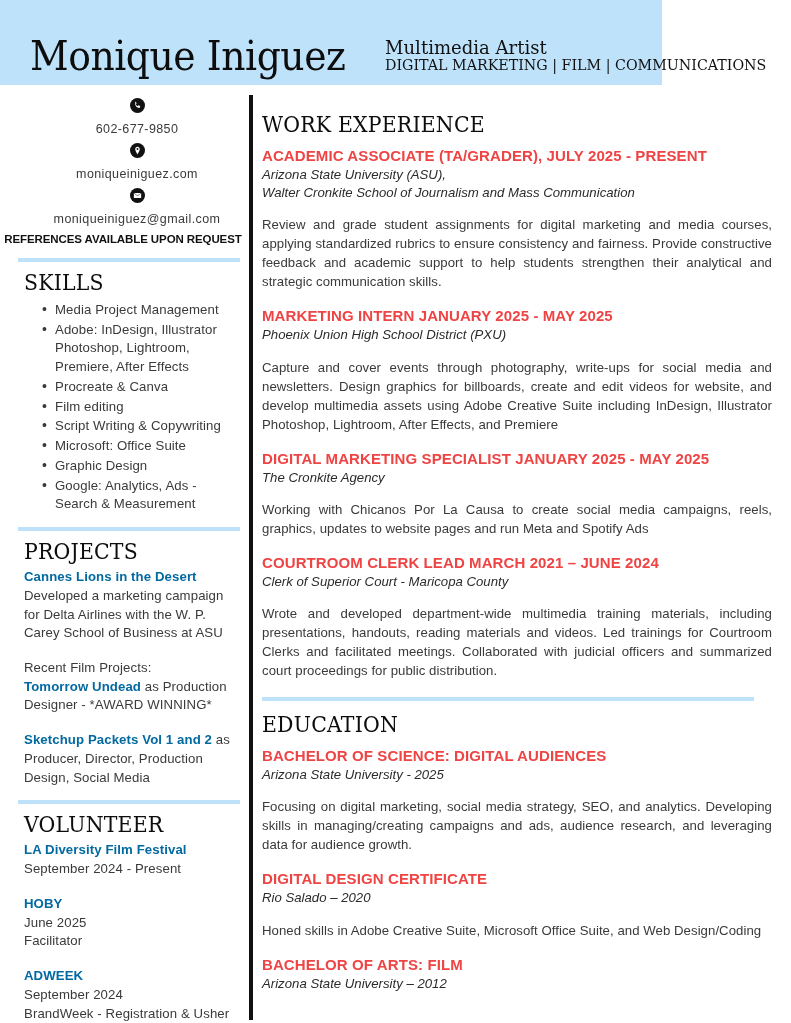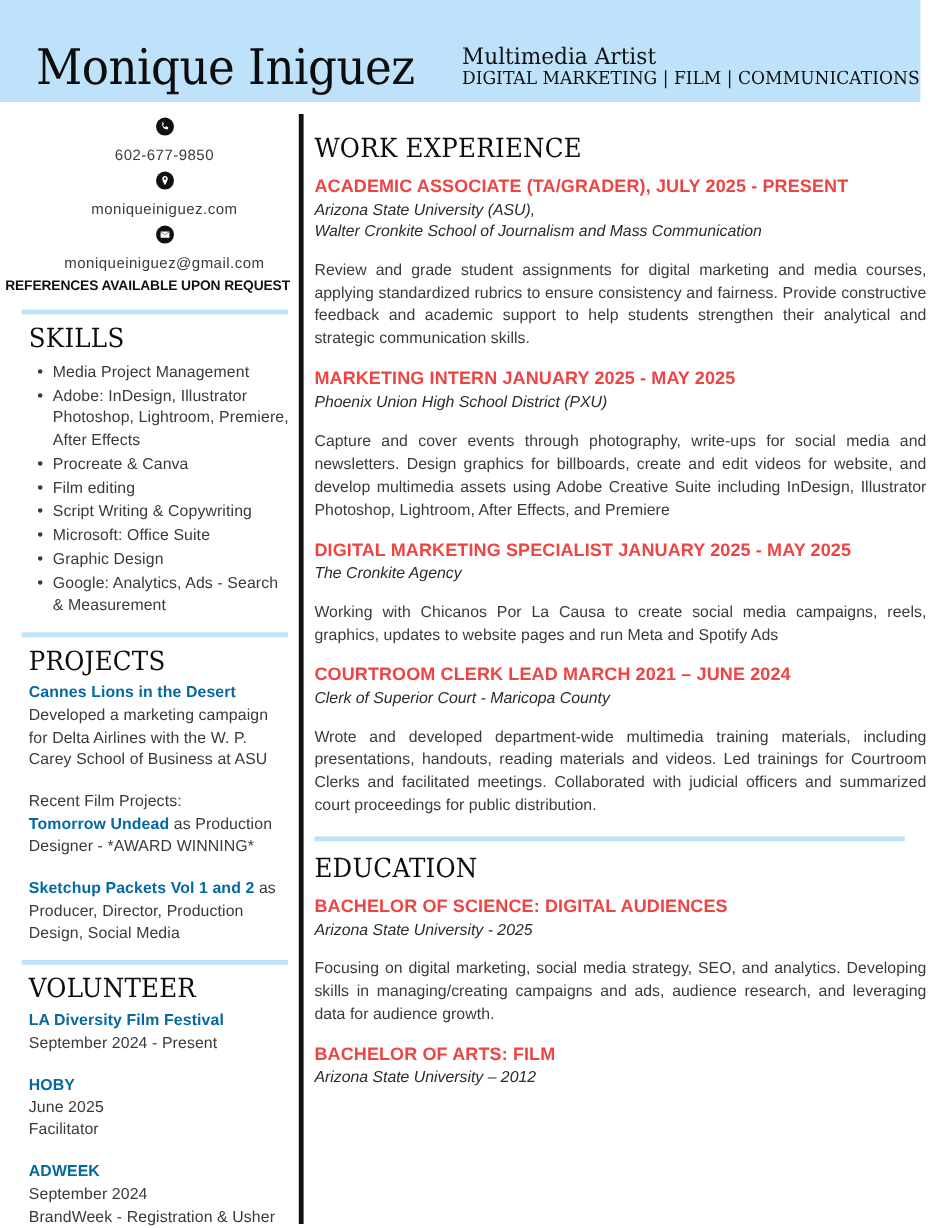--- a/index.html
+++ b/index.html
@@ -13,21 +13,21 @@
     font-family: "Liberation Sans", sans-serif;
     color: #1a1a1a;
     position: relative;
     overflow: hidden;
   }
 
   
   .header-banner {
     position: absolute;
     left: 0; top: 0;
-    width: 767px;
+    width: 662px;
     height: 85px;
     background: #bfe2fb;
     box-sizing: border-box;
   }
   .header-inner {
     position: absolute;
     left: 30px;
     bottom: 8px;
     display: flex;
     align-items: flex-end;
@@ -162,21 +162,21 @@
     letter-spacing: 0.2px;
     color: #0d0d0d;
     margin: 11px 0 10px 0;
     transform: scaleX(0.93);
     transform-origin: left center;
   }
 
   
   ul.skills {
     margin: 6px 6px 0 0;
-    padding-left: 44px;
+    padding-left: 55px;
     list-style: none;
   }
   ul.skills li {
     position: relative;
     font-size: 13.2px;
     line-height: 1.42;
     color: #3a3a3a;
     margin-bottom: 1px;
     letter-spacing: 0.1px;
   }
@@ -359,20 +359,25 @@
 
     <div class="rule-right"></div>
     <div class="sec-head-right">EDUCATION</div>
 
     <div class="job">
       <div class="job-head">BACHELOR OF SCIENCE: DIGITAL AUDIENCES</div>
       <div class="job-org">Arizona State University - 2025</div>
       <div class="job-desc">Focusing on digital marketing, social media strategy, SEO, and analytics. Developing skills in managing/creating campaigns and ads, audience research, and leveraging data for audience growth.</div>
     </div>
 
+    <div class="job">
+      <div class="job-head">DIGITAL DESIGN CERTIFICATE</div>
+      <div class="job-org">Rio Salado – 2020</div>
+      <div class="job-desc">Honed skills in Adobe Creative Suite, Microsoft Office Suite, and Web Design/Coding</div>
+    </div>
 
     <div class="job">
       <div class="job-head">BACHELOR OF ARTS: FILM</div>
       <div class="job-org">Arizona State University – 2012</div>
     </div>
 
   </div>
 </div>
 
 </body></html>

